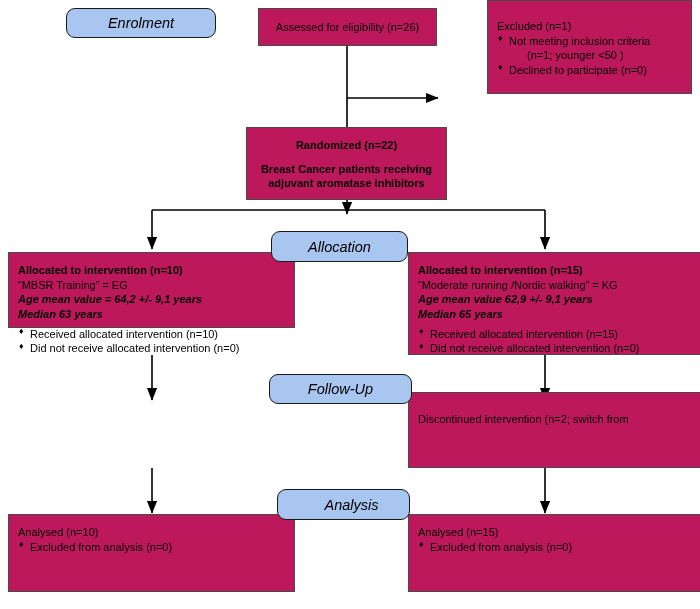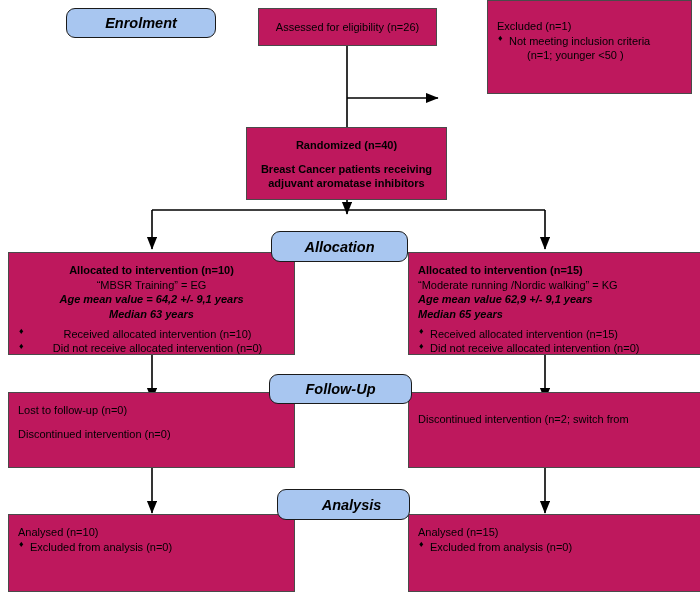--- a/index.html
+++ b/index.html
@@ -42,21 +42,21 @@
   .pill {
     position: absolute;
     box-sizing: border-box;
     background: #a8c6f0;
     border: 1.4px solid #1a1a1a;
     border-radius: 9px;
     display: flex;
     align-items: center;
     justify-content: center;
     font-style: italic;
-    font-weight: bold;
+    font-weight: normal;
     font-size: 14.5px;
     color: #000;
     z-index: 5;
     box-shadow: 0 0 0 0 transparent;
   }
   .ln {
     display: block;
   }
   .ln.b { font-weight: bold; }
   .ln.bi { font-weight: bold; font-style: italic; }
@@ -114,34 +114,35 @@
   </div>
 
   <div class="box center" style="left:258px; top:8px; width:179px; height:38px; display:flex; align-items:center; justify-content:center;">
     <span class="ln">Assessed for eligibility (n=26)</span>
   </div>
 
   <div class="box" style="left:487px; top:0; width:205px; height:94px;">
     <span class="ln">Excluded (n=1)</span>
     <span class="bul">Not meeting inclusion criteria</span>
     <span class="bul ind">(n=1; younger &lt;50 )</span>
+    <span class="bul">Declined to participate (n=0)</span>
   </div>
 
   <div class="box center" style="left:246px; top:127px; width:201px; height:73px; padding-top:10px;">
-    <span class="ln b">Randomized (n=40)</span>
+    <span class="ln b">Randomized (n=22)</span>
     <span class="sp"></span>
     <span class="ln b">Breast Cancer patients receiving</span>
     <span class="ln b">adjuvant aromatase inhibitors</span>
   </div>
 
   <div class="pill" style="left:271px; top:231px; width:137px; height:31px;">
     <span>Allocation</span>
   </div>
 
-  <div class="box" style="left:8px; top:252px; width:287px; height:103px; padding-top:10px;text-align:center;">
+  <div class="box" style="left:8px; top:252px; width:287px; height:76px; padding-top:10px;">
     <span class="ln b">Allocated to intervention (n=10)</span>
     <span class="ln">“MBSR Training” = EG</span>
     <span class="ln bi">Age mean value = 64,2 +/- 9,1 years</span>
     <span class="ln bi">Median 63 years</span>
     <span class="sp-s"></span>
     <span class="bul">Received allocated intervention (n=10)</span>
     <span class="bul">Did not receive allocated intervention (n=0)</span>
   </div>
 
   <div class="box" style="left:408px; top:252px; width:296px; height:103px; padding-top:10px;">
@@ -151,25 +152,20 @@
     <span class="ln bi">Median 65 years</span>
     <span class="sp-s"></span>
     <span class="bul">Received allocated intervention (n=15)</span>
     <span class="bul nowrap">Did not receive allocated intervention  (n=0)</span>
   </div>
 
   <div class="pill" style="left:269px; top:374px; width:143px; height:30px;">
     <span>Follow-Up</span>
   </div>
 
-  <div class="box" style="left:8px; top:392px; width:287px; height:76px; padding-top:10px;">
-    <span class="ln">Lost to follow-up (n=0)</span>
-    <span class="sp"></span>
-    <span class="ln">Discontinued intervention (n=0)</span>
-  </div>
 
   <div class="box" style="left:408px; top:392px; width:296px; height:76px; padding-top:10px;">
     <span class="sp"></span>
     <span class="ln">Discontinued intervention (n=2; switch from</span>
   </div>
 
   <div class="pill" style="left:277px; top:489px; width:133px; height:31px;padding-left:16px;">
     <span>Analysis</span>
   </div>
 

